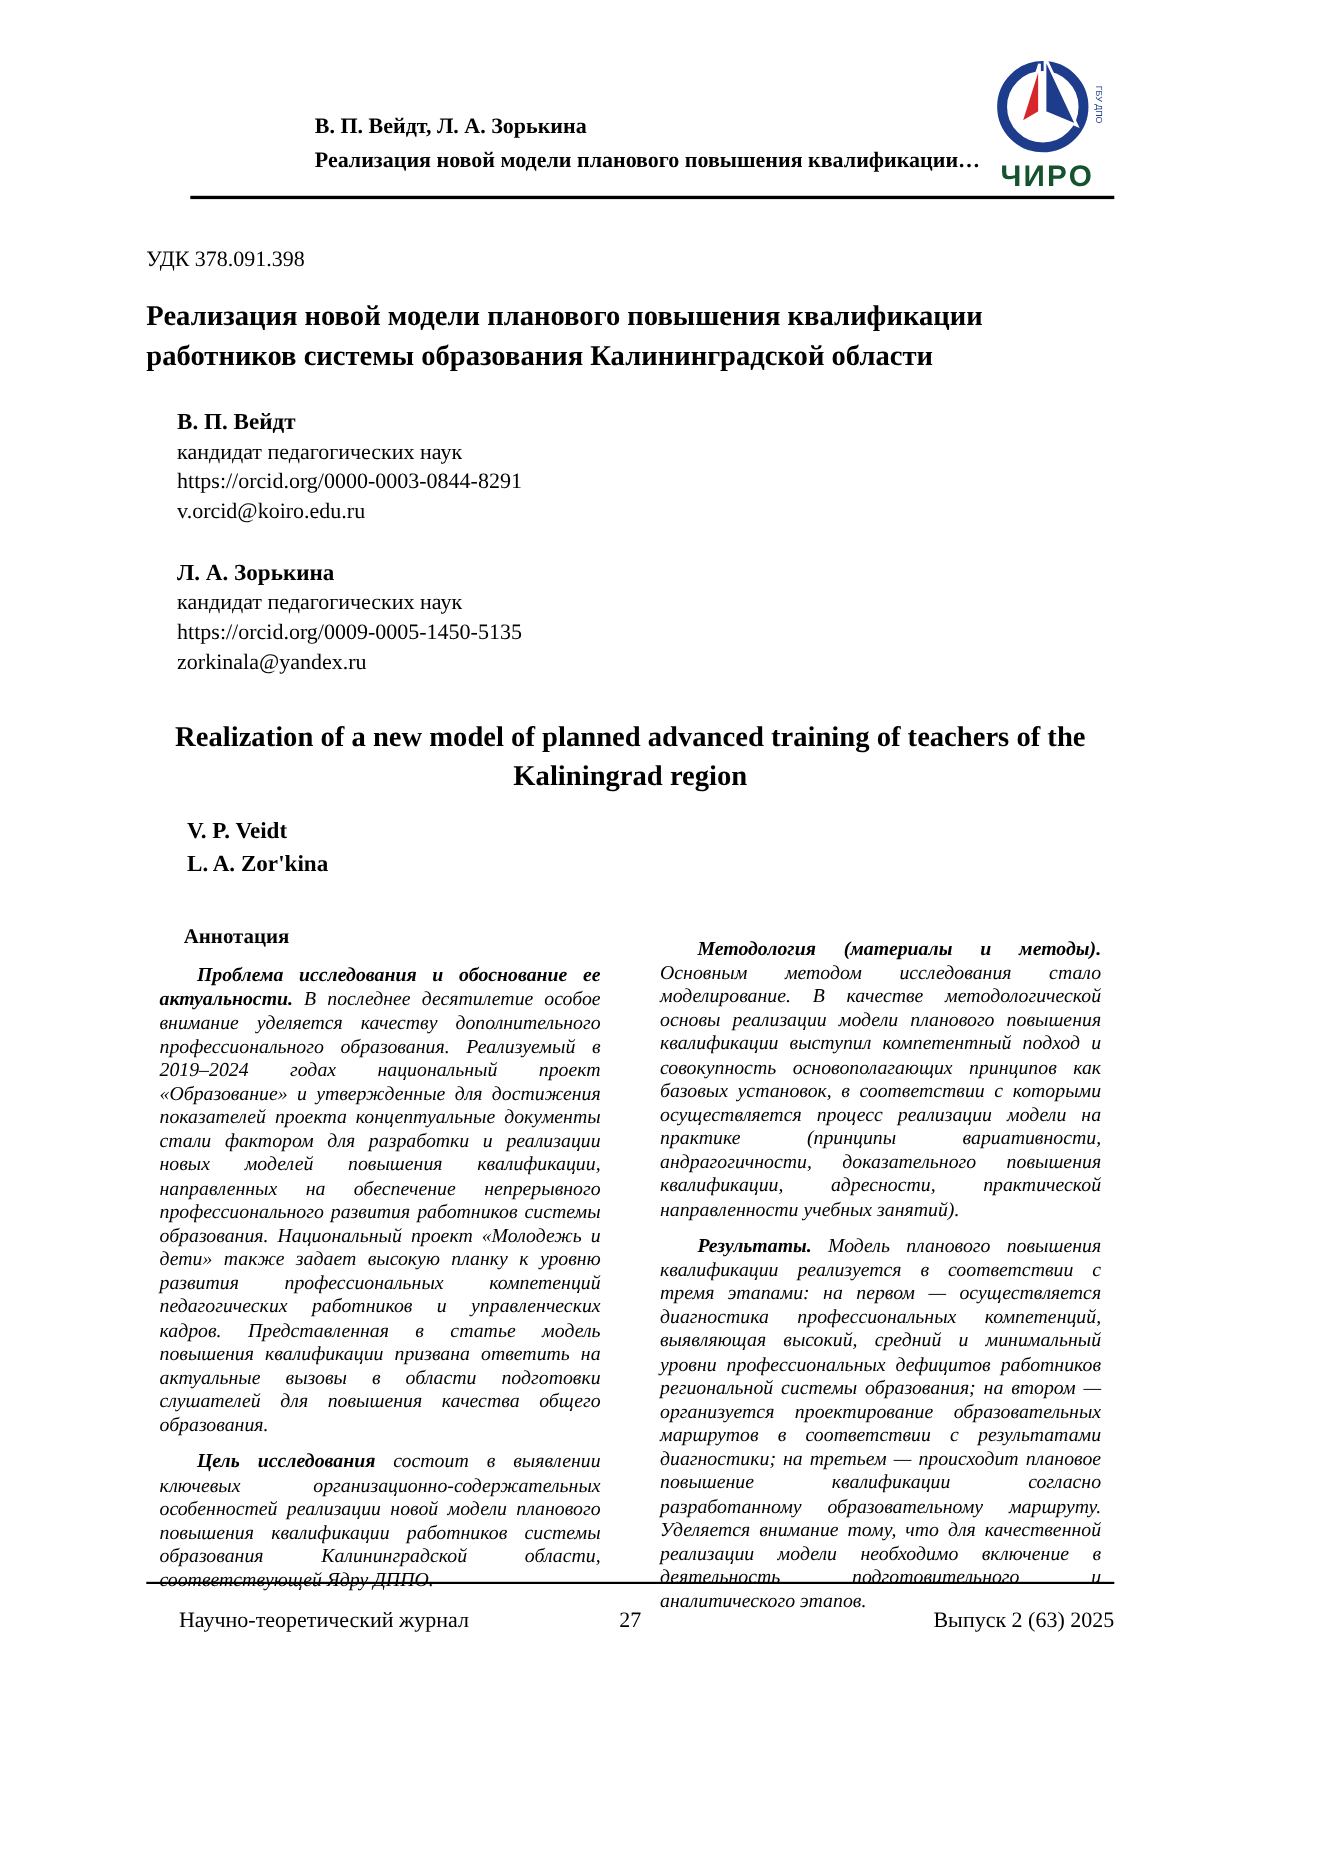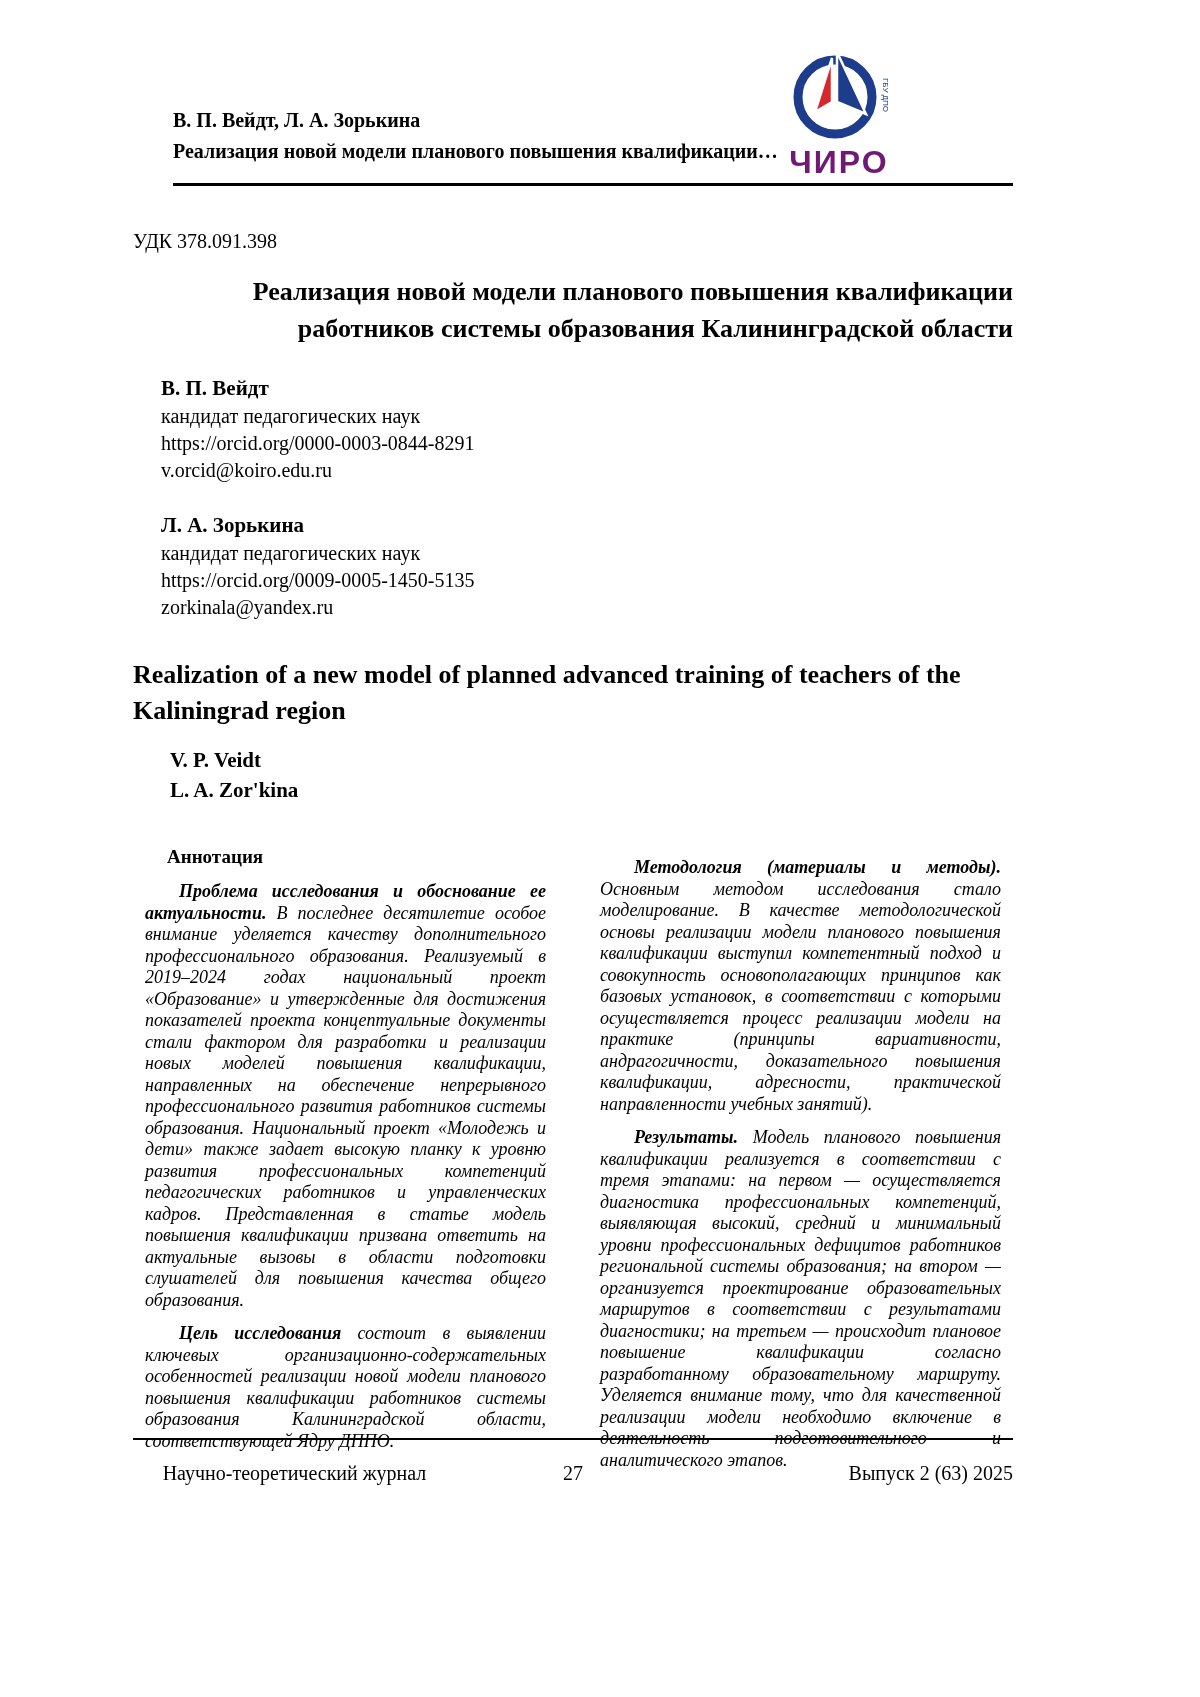--- a/index.html
+++ b/index.html
@@ -5,39 +5,39 @@
   html, body { margin: 0; padding: 0; }
   body {
     width: 1200px; height: 1697px;
     background: #ffffff; color: #000;
     font-family: "Liberation Serif", serif;
     position: relative; overflow: hidden;
   }
   .page { position: absolute; left: 133px; top: 0; width: 880px; }
 
   .header {
-    display: flex; justify-content: flex-start; align-items: flex-end;
+    display: flex; justify-content: flex-end; align-items: flex-end;
     padding-top: 48px; padding-bottom: 2px;
     border-bottom: 3px solid #000;
     margin-left: 40px;
   }
   .running { font-weight: bold; font-size: 20px; line-height: 31px; padding-bottom: 14px; }
   .logo { width: 122px; text-align: center; }
   .logo-title {
     font-family: "Liberation Sans", sans-serif;
-    font-weight: bold; font-size: 32px; letter-spacing: 2px;
-    color: #701a75; margin-top: -4px;
+    font-weight: bold; font-size: 27px; letter-spacing: 2px;
+    color: #14532d; margin-top: -4px;
   }
 
   .udc { margin-top: 44px; font-size: 20px; }
-  .title-ru { margin-top: 20px; font-size: 26px; font-weight: bold; line-height: 37px; text-align: right; }
+  .title-ru { margin-top: 20px; font-size: 26px; font-weight: bold; line-height: 37px; }
   .author-block { margin-top: 26px; margin-left: 28px; }
   .author-name { font-size: 21px; font-weight: bold; line-height: 30px; }
   .author-line { font-size: 20px; line-height: 27px; }
-  .title-en { margin-top: 36px; font-size: 26px; font-weight: bold; line-height: 36px; }
+  .title-en { margin-top: 36px; font-size: 26px; font-weight: bold; line-height: 36px; text-align: center; }
   .authors-en { margin-top: 16px; font-size: 21px; font-weight: bold; line-height: 30px; margin-left: 37px; }
 
   .abstract { margin-top: 40px; display: flex; gap: 30px; }
   .col {
     width: 426px; font-style: italic; font-size: 18px;
     line-height: 21.5px; text-align: justify;
   }
   .abstract-heading { font-style: normal; font-weight: bold; text-indent: 34px; font-size: 19px; line-height: 24px; }
   .col p { text-indent: 34px; margin: 12px; }
   .lead { font-weight: bold; }

